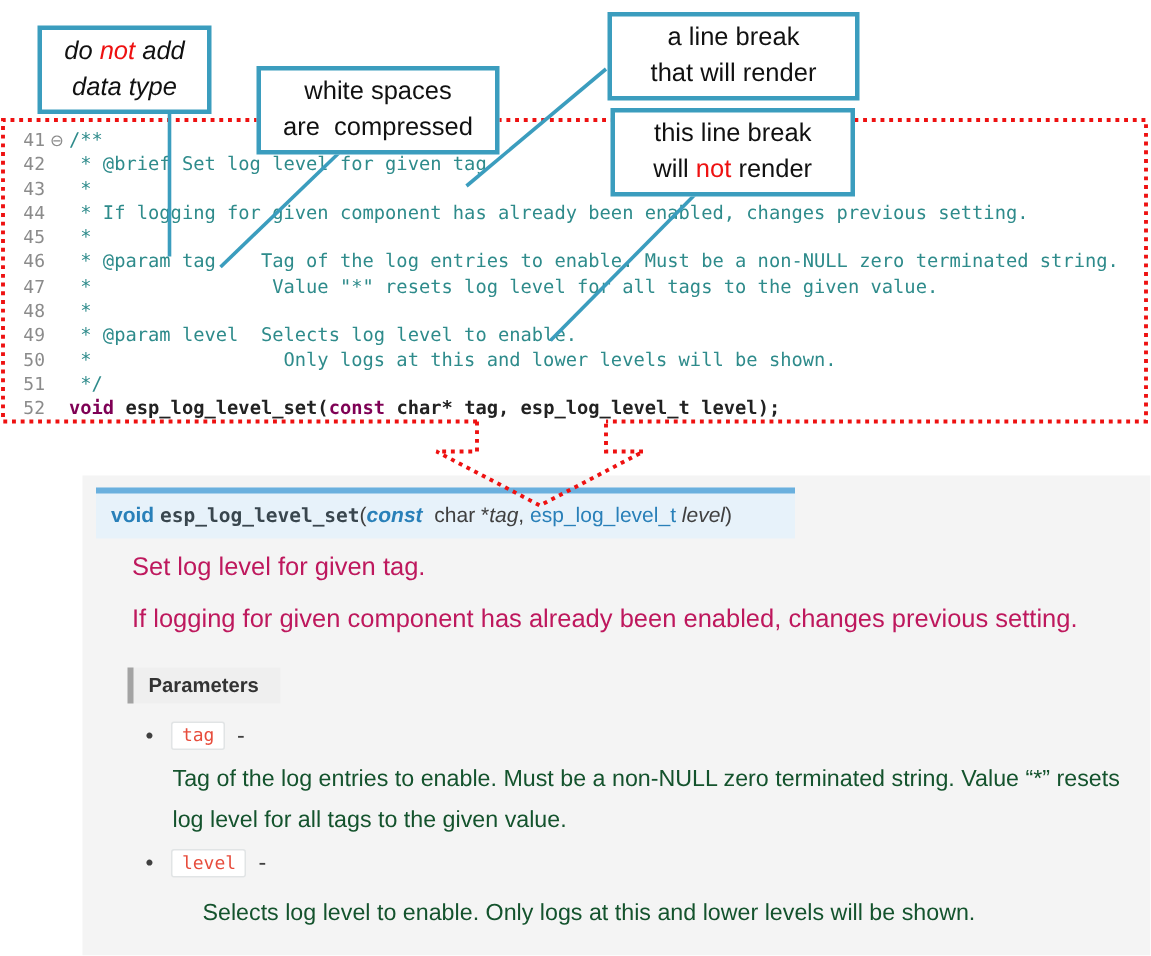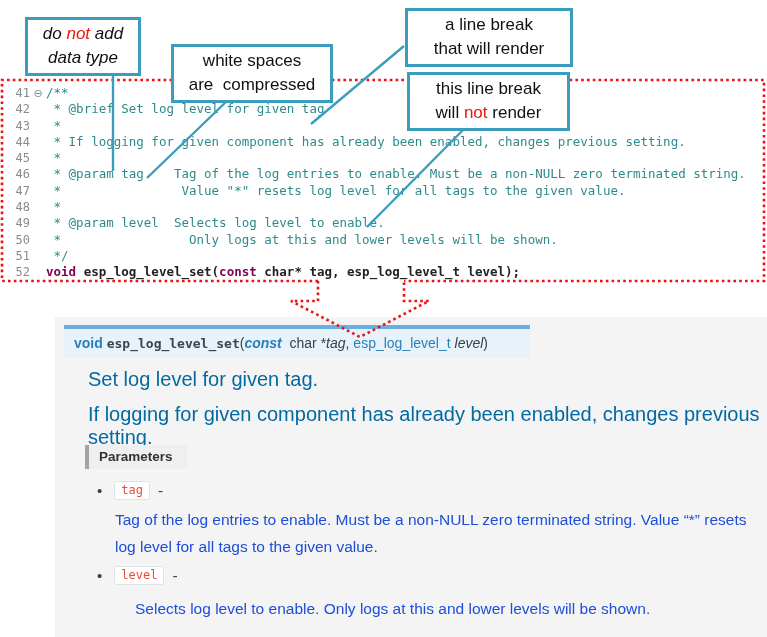--- a/index.html
+++ b/index.html
@@ -41,35 +41,35 @@
          background:#e7f2fa; border-top:4px solid #6ab0de;
          padding:6px 10px 7px 10px; font-size:14px; white-space:pre; }
   .sig span { white-space:pre; }
   .sg-kw  { color:#2980b9; font-weight:700; }
   .sg-kwi { color:#2980b9; font-weight:700; font-style:italic; }
   .sg-nm  { font-family:"DejaVu Sans Mono", monospace; font-weight:700;
             color:#39464e; font-size:13px; }
   .sg-ty  { color:#2980b9;text-align:right; }
   .sg-prm { color:#404040; font-style:italic; }
   .sg-pl  { color:#404040; }
-  .doc-p { position:absolute; left:33px; font-size:20px; color:#0369a1; }
+  .doc-p { position:absolute; left:33px; font-size:17px; color:#be185d; }
   .p-brief  { top:51px; }
   .p-detail { top:86px; }
   .pbar { position:absolute; left:30px; top:128px; display:inline-block;
           background:#efefef; border-left:4px solid #a3a3a3;
           padding:4px 14px 5px 10px; font-size:13.5px; font-weight:bold; color:#333333; }
   .bullet-row { position:absolute; left:42px; display:flex; align-items:center; }
   .b1 { top:164px; } .b2 { top:249px; }
   .bullet-glyph { font-size:15px; color:#404040; margin-right:12px; }
   .chip { font-family:"DejaVu Sans Mono", monospace; font-size:12px; color:#e74c3c;
           background:#ffffff; border:1px solid #e1e4e5; padding:1px 6px 2px 6px;
           border-radius:2px; }
   .sep { margin-left:8px; font-size:15.5px; color:#404040; }
   .pdesc { position:absolute; left:60px; width:648px; font-size:15.5px;
-           line-height:27px; color:#1d4ed8; }
+           line-height:27px; color:#14532d; }
   .d1 { top:189px; } .d2 { top:278px;margin-left:20px; }
 </style>
 </head>
 <body>
 
 <div class="editor">
     <div class="code-row">
       <span class="gutter">41</span>
       <span class="fold">⊖</span>
       <span class="codetext"><span class="seg-c">/**</span></span>

